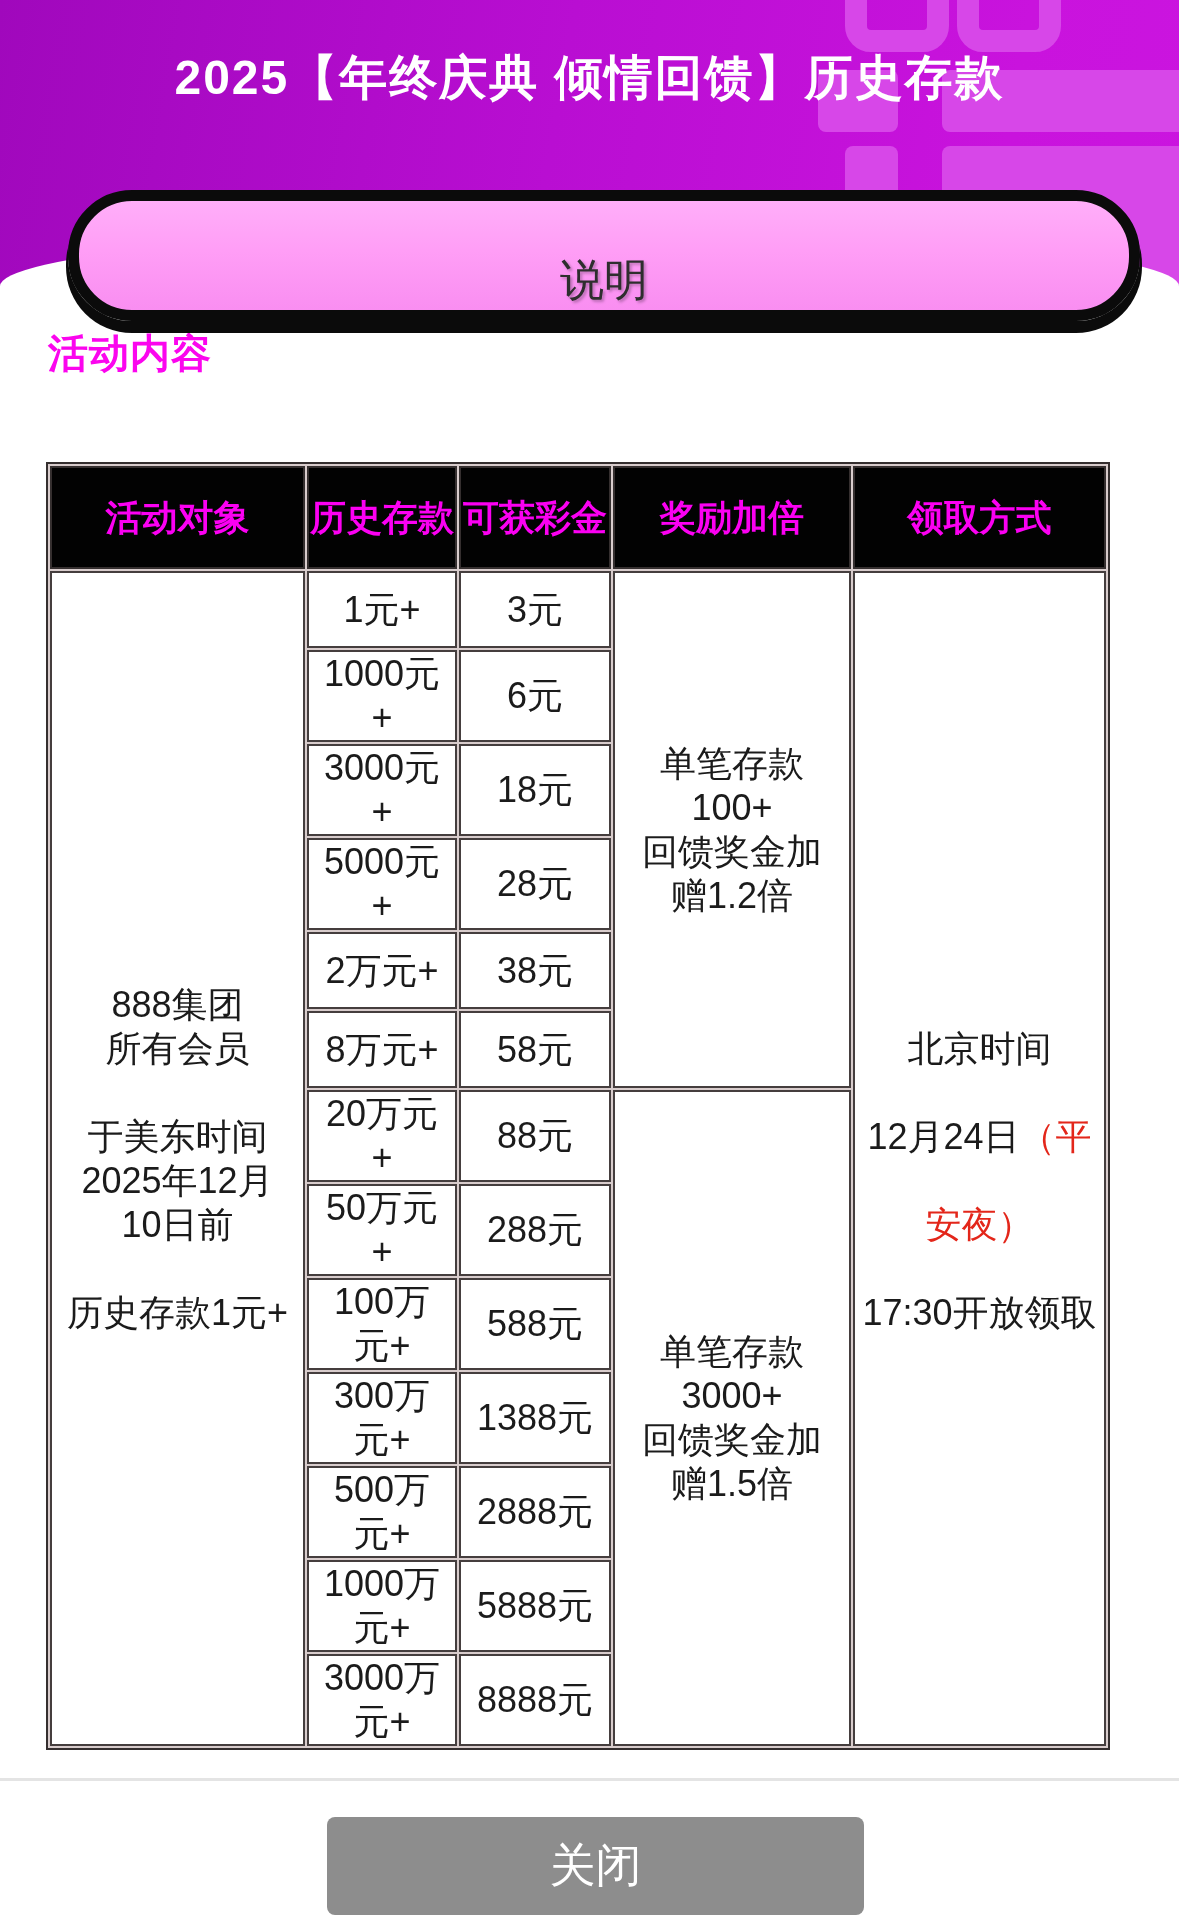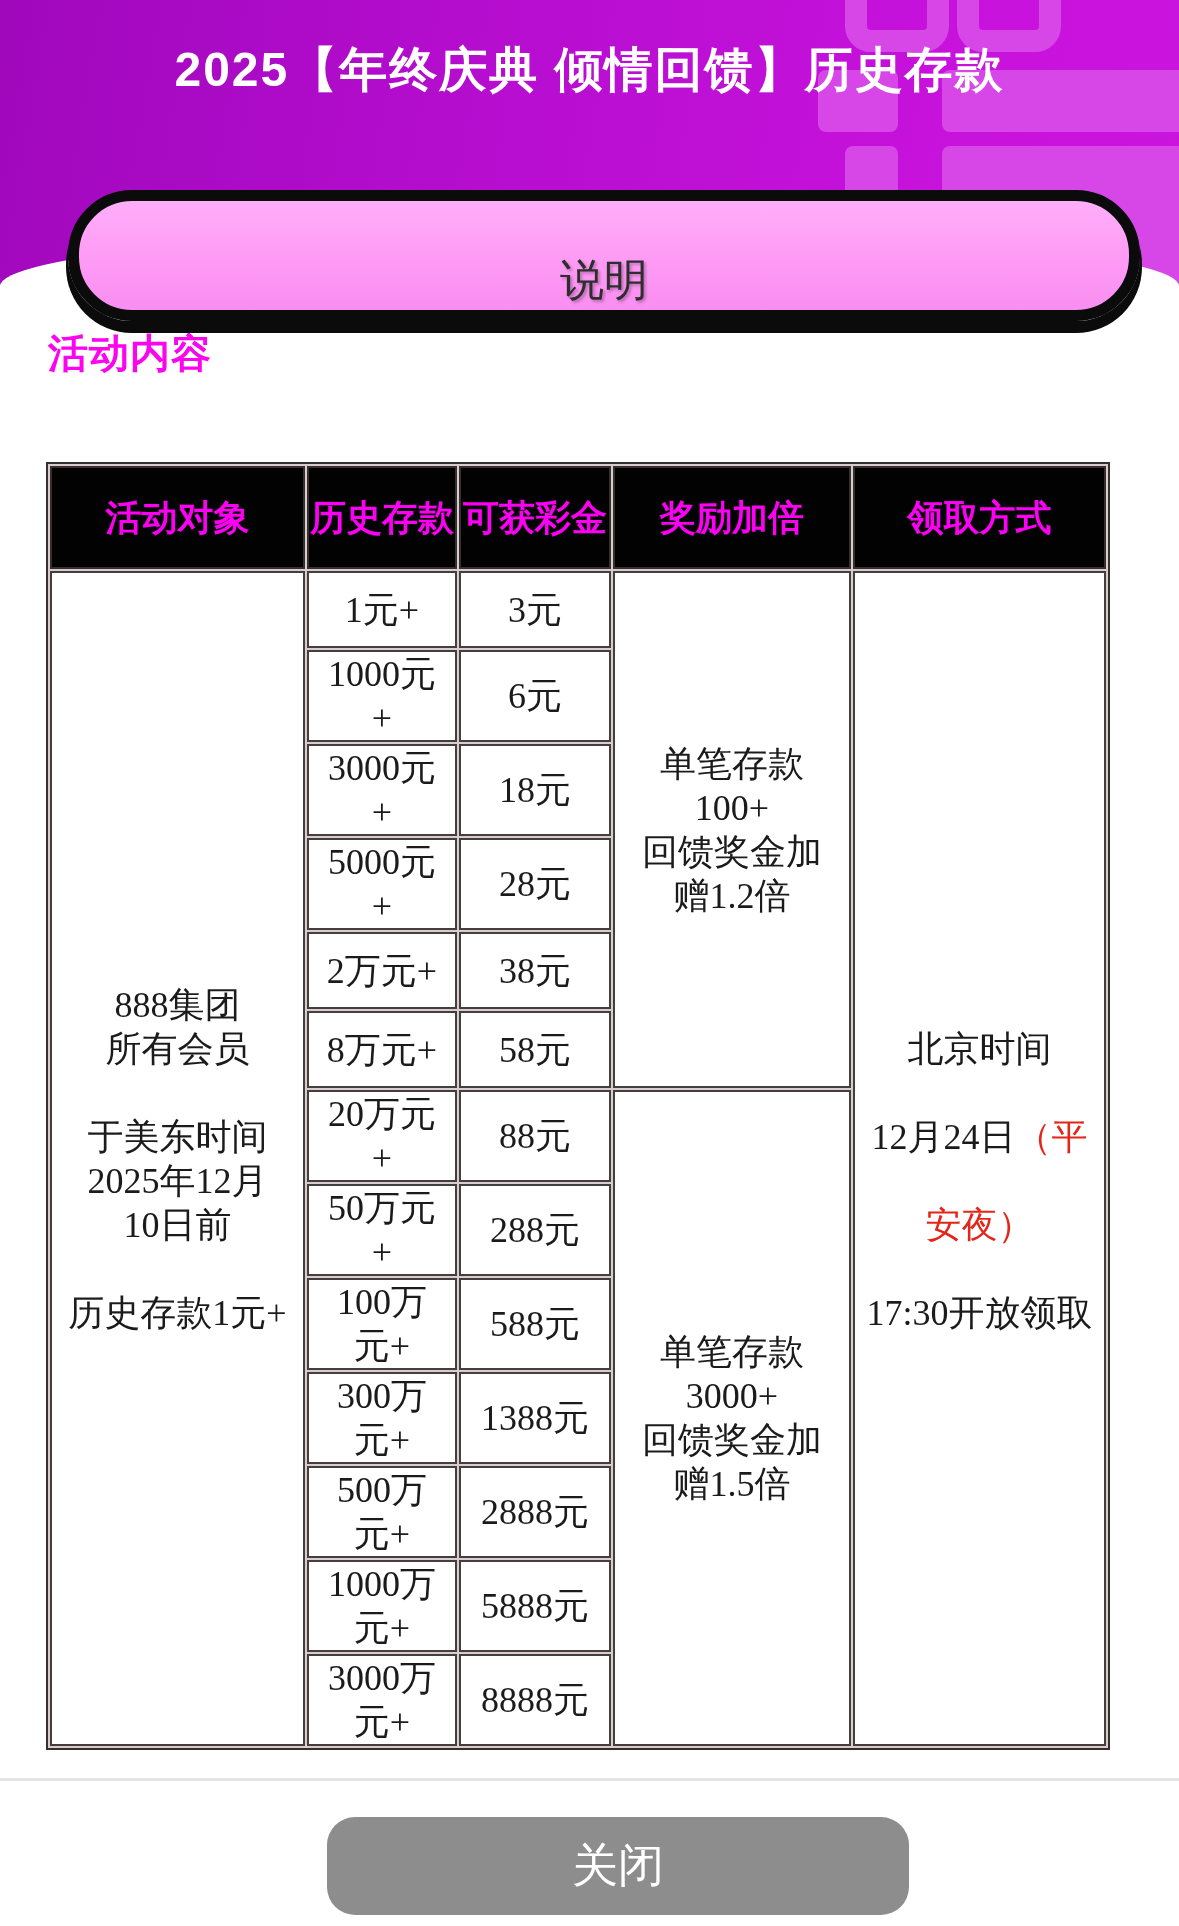--- a/index.html
+++ b/index.html
@@ -14,21 +14,21 @@
   .gift i{position:absolute;display:block;background:#d747e8;}
   .gift .loop{background:transparent;border:22px solid #d747e8;border-radius:26px;width:60px;height:36px;}
   .loop1{left:845px;top:-28px;}
   .loop2{left:957px;top:-28px;}
   .lid-l{left:818px;top:70px;width:80px;height:62px;border-radius:8px;}
   .lid-r{left:942px;top:70px;width:400px;height:62px;border-radius:8px;}
   .body-l{left:845px;top:146px;width:53px;height:208px;border-radius:8px;}
   .body-r{left:942px;top:146px;width:372px;height:208px;border-radius:8px;}
   
   .page-title{
-    position:absolute;top:38px;left:0;width:100%;text-align:center;z-index:2;
+    position:absolute;top:46px;left:0;width:100%;text-align:center;z-index:2;
     color:#ffffff;font-size:48px;font-weight:600;letter-spacing:2px;white-space:nowrap;
   }
   .explain-btn{
     position:absolute;left:68px;top:190px;width:1072px;height:131px;box-sizing:border-box;
     border:11px solid #0b0b0b;border-radius:64px;z-index:5;cursor:pointer;
     background:linear-gradient(180deg,#ffaef9 0%,#ff9ef6 45%,#f98ef1 100%);
     box-shadow:0 10px 0 2px #0b0b0b;
     display:flex;align-items:flex-end;justify-content:center;
     font-size:44px;color:#2e2e2e;text-shadow:2px 2px 3px rgba(0,0,0,0.28);
   }
@@ -38,43 +38,43 @@
     border-radius:55% 55% 0 0 / 62px 62px 0 0;
   }
   .section-title{
     position:absolute;left:48px;top:326px;z-index:4;
     color:#fb05ee;font-size:40px;font-weight:700;letter-spacing:1px;
   }
   
   .table-clip{position:absolute;left:46px;top:462px;width:1110px;height:1316px;overflow:hidden;z-index:4;}
   table.promo{
     border-collapse:separate;border-spacing:2px;background:#d8cccc;
-    border:2px solid #352f2f;table-layout:fixed;width:1064px;font-family:Liberation Serif, serif;
+    border:2px solid #352f2f;table-layout:fixed;width:1064px;
   }
   table.promo th,table.promo td{box-sizing:border-box;padding:0;text-align:center;}
   table.promo th{
     background:#020202;color:#fb00f2;font-size:36px;font-weight:700;
     border:2px solid #352f2f;height:103px;line-height:44px;vertical-align:middle;
   }
   table.promo td{
     background:#ffffff;border:2px solid #453e3e;color:#1b1b1b;
     font-size:36px;line-height:44px;height:77px;vertical-align:middle;white-space:pre-line;
   }
   td.muted{color:#9f9f9f;}
   td.cell-target{vertical-align:top;padding-top:746px;line-height:48px;font-size:36px;margin-top:48px;}
   td.cell-mult1{font-size:39px;line-height:47px;}
   td.cell-mult2{vertical-align:top;padding-top:194px;font-size:39px;line-height:47px;}
   td.cell-claim{vertical-align:top;padding-top:797px;font-size:38px;line-height:70px;}
   td.cut{vertical-align:top;padding-top:2px;}
   .red{color:#e3261a;}
   
   .footer-divider{position:absolute;left:0;top:1778px;width:100%;height:3px;background:#e4e4e4;z-index:6;}
   .close-btn{
-    position:absolute;left:327px;top:1817px;width:582px;height:98px;z-index:6;cursor:pointer;
-    background:#8d8d8d;border-radius:28px;border:none;
+    position:absolute;left:327px;top:1817px;width:537px;height:98px;z-index:6;cursor:pointer;
+    background:#8d8d8d;border-radius:8px;border:none;
     display:flex;align-items:center;justify-content:center;
     color:#ffffff;font-size:46px;
   }
 </style>
 </head>
 <body>
 
 <div class="gift">
   <i class="loop loop1"></i>
   <i class="loop loop2"></i>

